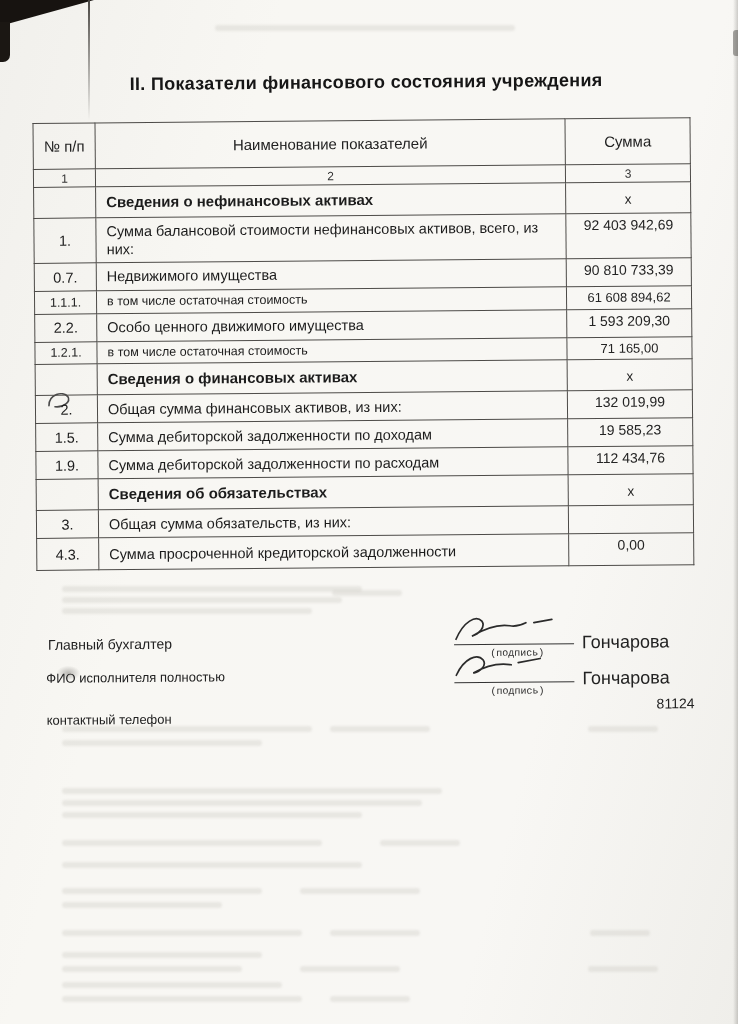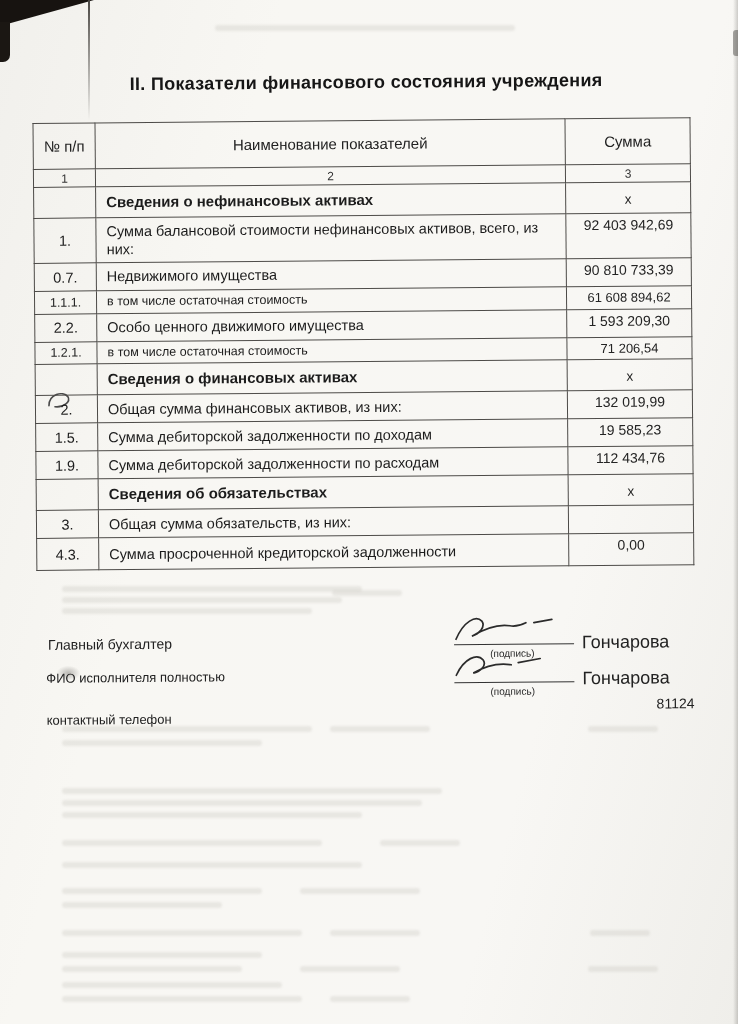--- a/index.html
+++ b/index.html
@@ -87,21 +87,21 @@
   .lbl-executor   { left: 44px; top: 668px; font-size: 13px; }
   .lbl-phone      { left: 44px; top: 710px; font-size: 13px; }
   .phone-value    { position: absolute; left: 654px; top: 698px; font-size: 14px; color: #222; }
 
   .sig-svg  { position: absolute; left: 450px; width: 126px; height: 34px; }
   .sig-svg1 { top: 612px; }
   .sig-svg2 { top: 650px; }
   .sig-line { position: absolute; left: 452px; width: 120px; border-bottom: 1.4px solid #333; }
   .sig-line1 { top: 645px; }
   .sig-line2 { top: 683px; }
-  .caption  { position: absolute; font-size: 10px; color: #2a2a2a; }
+  .caption  { position: absolute; font-size: 10px; color: #2a2a2a; font-family: Liberation Mono, monospace; }
   .caption1 { left: 488px; top: 649px; }
   .caption2 { left: 488px; top: 687px; }
   .sig-name { position: absolute; left: 580px; font-size: 18px; color: #222; }
   .sig-name1 { top: 634px; }
   .sig-name2 { top: 670px; }
 
   .smudge {
     position: absolute; left: 54px; top: 663px; width: 24px; height: 15px;
     border-radius: 50%;
     background: radial-gradient(closest-side, rgba(125,123,118,0.5), rgba(125,123,118,0));
@@ -194,21 +194,21 @@
         <td class="c-sum">61 608 894,62</td>
       </tr>
       <tr class="r">
         <td class="c-num">2.2.</td>
         <td class="c-name">Особо ценного движимого имущества</td>
         <td class="c-sum">1 593 209,30</td>
       </tr>
       <tr class="sub">
         <td class="c-num">1.2.1.</td>
         <td class="c-name">в том числе остаточная стоимость</td>
-        <td class="c-sum">71 206,54</td>
+        <td class="c-sum">71 165,00</td>
       </tr>
       <tr class="section">
         <td class="c-num"></td>
         <td class="c-name">Сведения о финансовых активах</td>
         <td class="c-sum">x</td>
       </tr>
       <tr class="r">
         <td class="c-num">2.</td>
         <td class="c-name">Общая сумма финансовых активов, из них:</td>
         <td class="c-sum">132 019,99</td>

